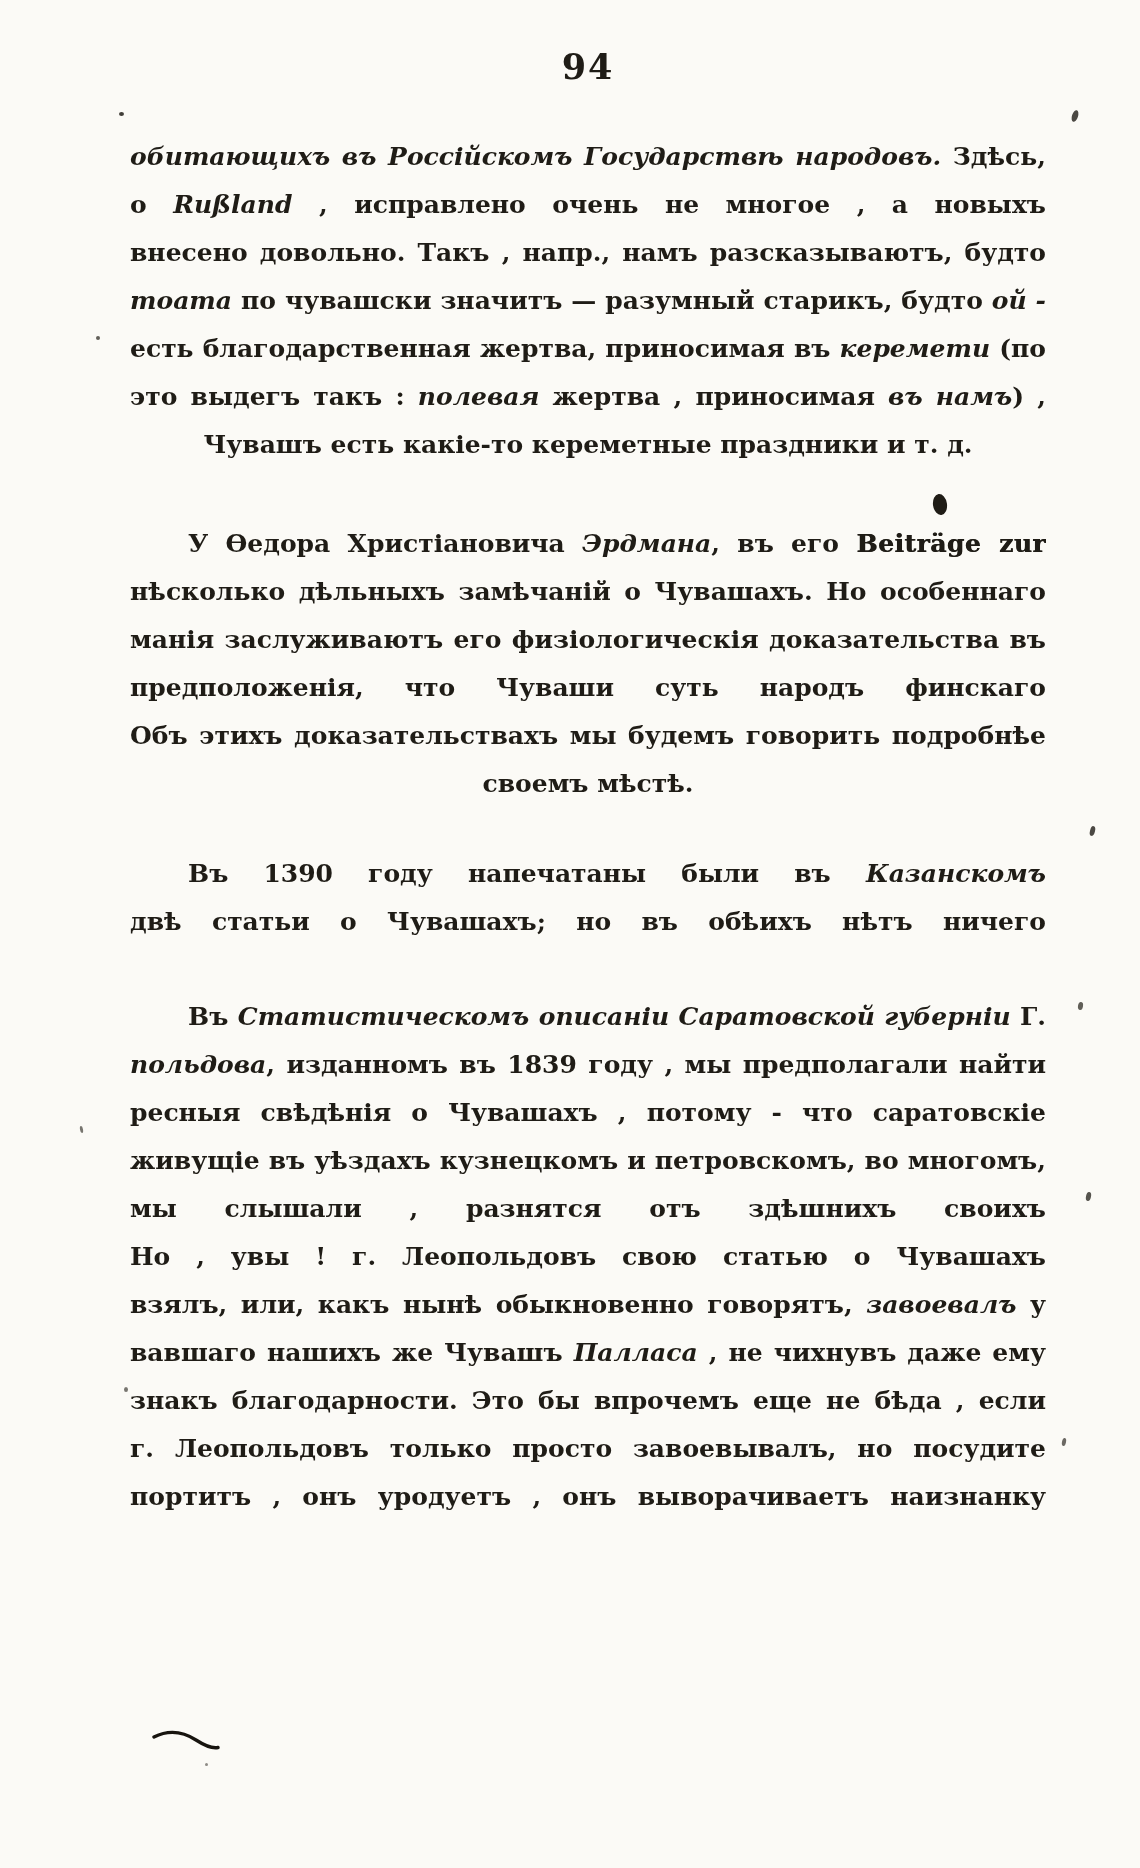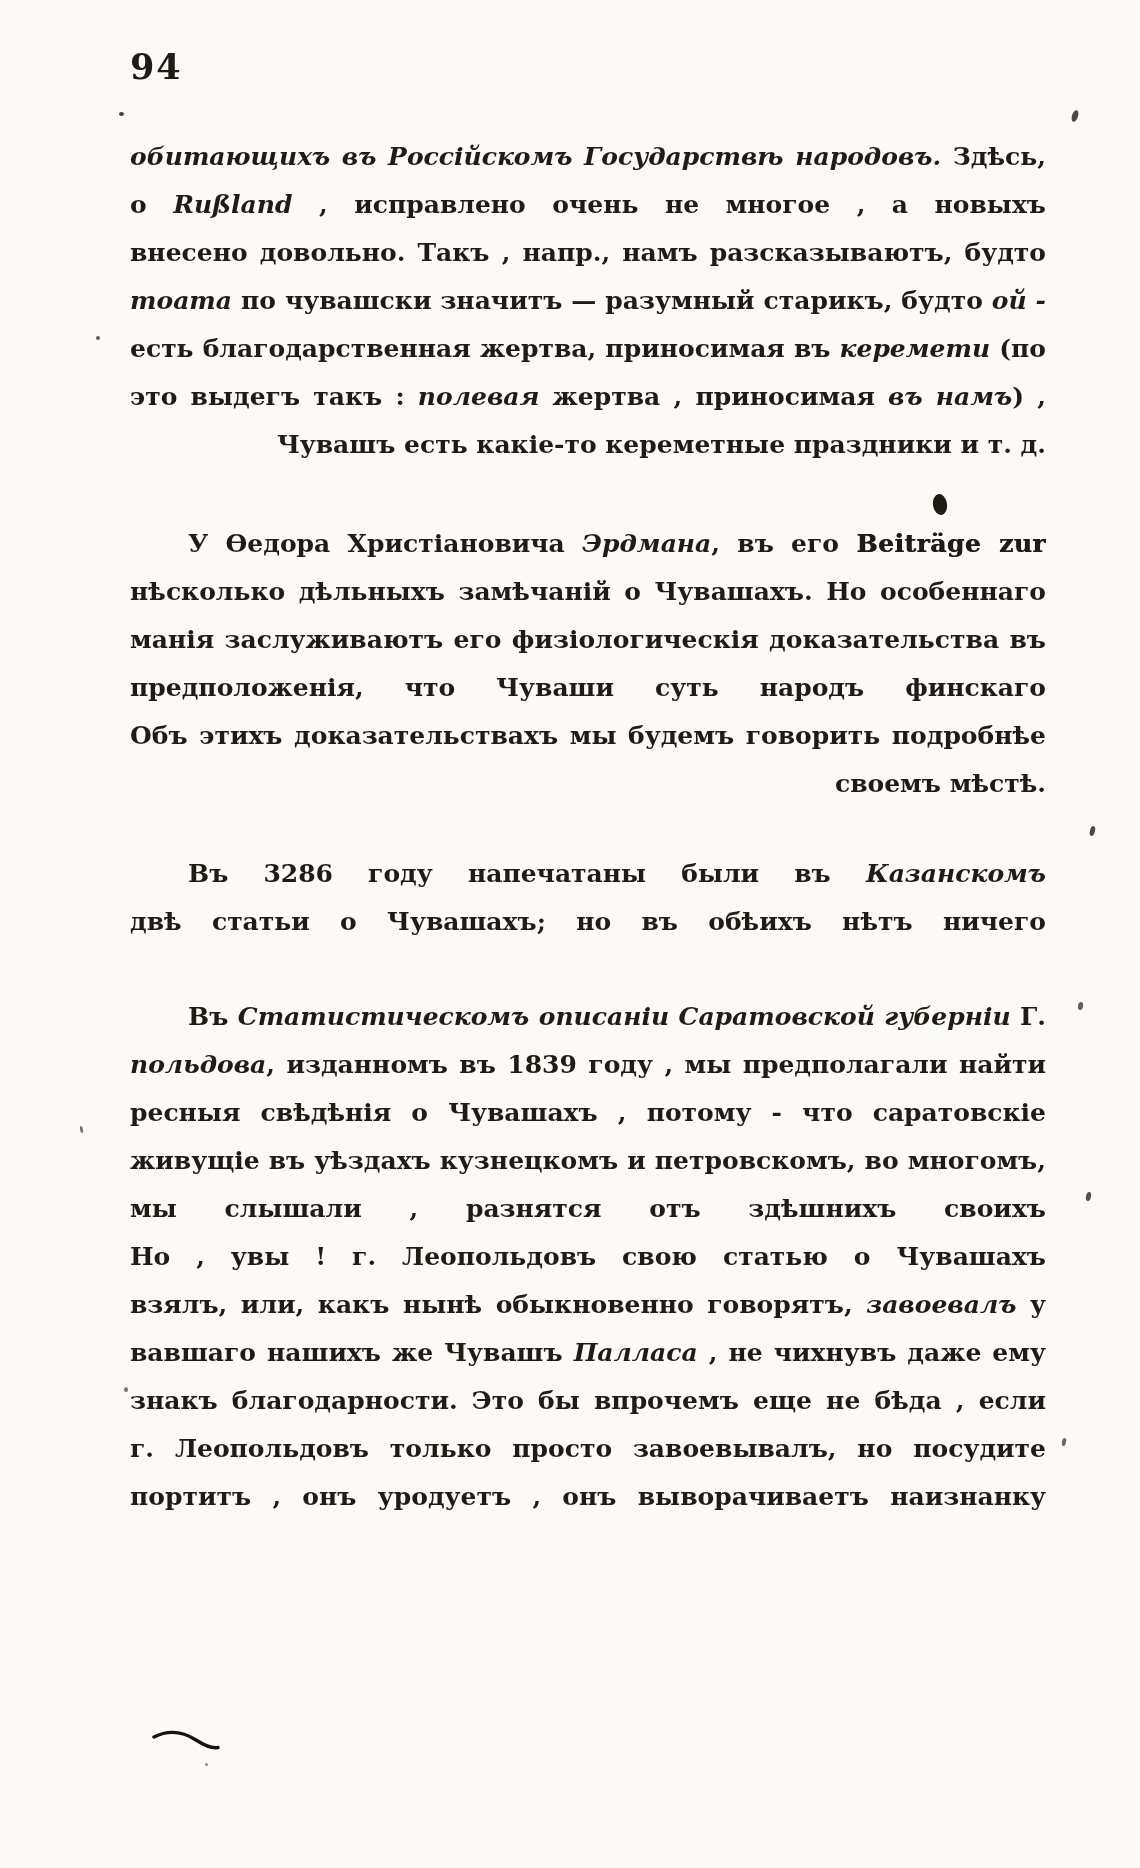--- a/index.html
+++ b/index.html
@@ -6,41 +6,41 @@
   body {
     width:1140px; height:1868px;
     position:relative;
     font-family:"DejaVu Serif", serif;
     font-weight:700;
     overflow:hidden;
   }
   .page-number {
     position:absolute;
     top:46px; left:130px; width:916px;
-    text-align:left;
+    text-align:center;
     font-size:35px;
     letter-spacing:2px;
   }
   #text-column {
     position:absolute;
     left:130px; top:133px; width:916px;
     font-size:25px;
   }
   .paragraph { }
   .line {
     height:48px; line-height:48px;
     overflow:hidden;
     white-space:nowrap;
   }
   .line.just {
     white-space:normal;
     text-align:justify;
     text-align-last:justify;
   }
-  .line.last { text-align:right; }
+  .line.last { text-align:center; }
   .line.indent { padding-left:58px; }
   .i { font-style:italic; }
   .fraktur { letter-spacing:0.5px; text-shadow:0.6px 0 0 currentColor; }
   .artifact {
     position:absolute;
     border-radius:50%;
   }
   #pen-stroke {
     position:absolute;
     left:152px; top:1728px;
@@ -63,21 +63,21 @@
     </div>
     <div class="paragraph" style="margin-bottom: 42px;">
       <div class="line just indent"><span>У Ѳедора Христіановича </span><span class="i">Эрдмана</span><span>, въ его </span><span class="fraktur">Beiträge zur Kennt=</span></div>
       <div class="line just"><span>нѣсколько дѣльныхъ замѣчаній о Чувашахъ. Но особеннаго вни-</span></div>
       <div class="line just"><span>манія заслуживаютъ его физіологическія доказательства въ пользу</span></div>
       <div class="line just"><span>предположенія, что Чуваши суть народъ финскаго происхожденія.</span></div>
       <div class="line just"><span>Объ этихъ доказательствахъ мы будемъ говорить подробнѣе въ</span></div>
       <div class="line last"><span>своемъ мѣстѣ.</span></div>
     </div>
     <div class="paragraph" style="margin-bottom: 47px;">
-      <div class="line just indent"><span>Въ 3286 году напечатаны были въ </span><span class="i">Казанскомъ Вѣстникѣ</span></div>
+      <div class="line just indent"><span>Въ 1390 году напечатаны были въ </span><span class="i">Казанскомъ Вѣстникѣ</span></div>
       <div class="line just"><span>двѣ статьи о Чувашахъ; но въ обѣихъ нѣтъ ничего замѣчатель-</span></div>
     </div>
     <div class="paragraph" style="margin-bottom: 0px;">
       <div class="line just indent"><span>Въ </span><span class="i">Статистическомъ описаніи Саратовской губерніи</span><span> Г. </span></div>
       <div class="line just"><span class="i">польдова</span><span>, изданномъ въ 1839 году , мы предполагали найти инте-</span></div>
       <div class="line just"><span>ресныя свѣдѣнія о Чувашахъ , потому - что саратовскіе Чуваши,</span></div>
       <div class="line just"><span>живущіе въ уѣздахъ кузнецкомъ и петровскомъ, во многомъ, какъ</span></div>
       <div class="line just"><span>мы слышали , разнятся отъ здѣшнихъ своихъ едиоплеменниковъ.</span></div>
       <div class="line just"><span>Но , увы !  г. Леопольдовъ свою статью о Чувашахъ цѣликомъ</span></div>
       <div class="line just"><span>взялъ, или, какъ нынѣ обыкновенно говорятъ, </span><span class="i">завоевалъ</span><span> у описы-</span></div>

